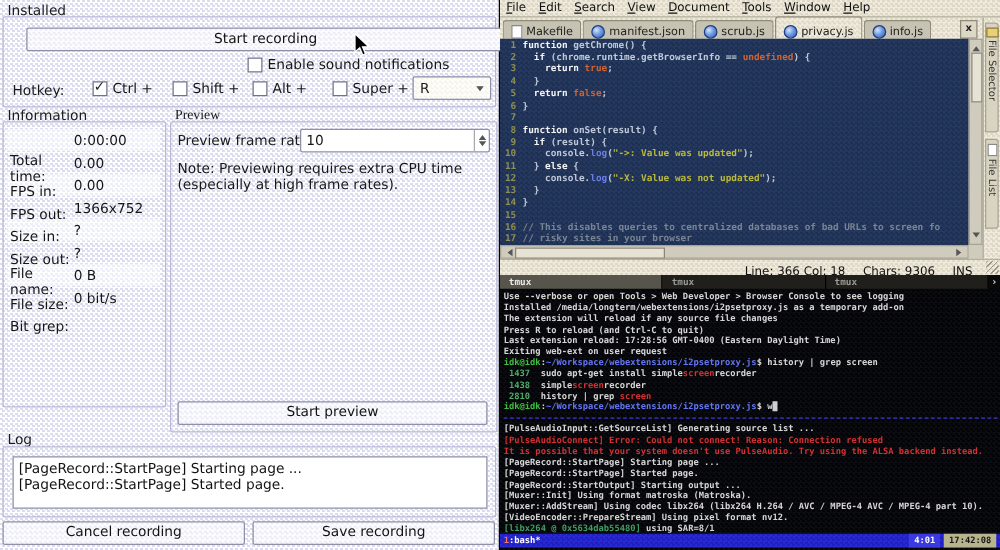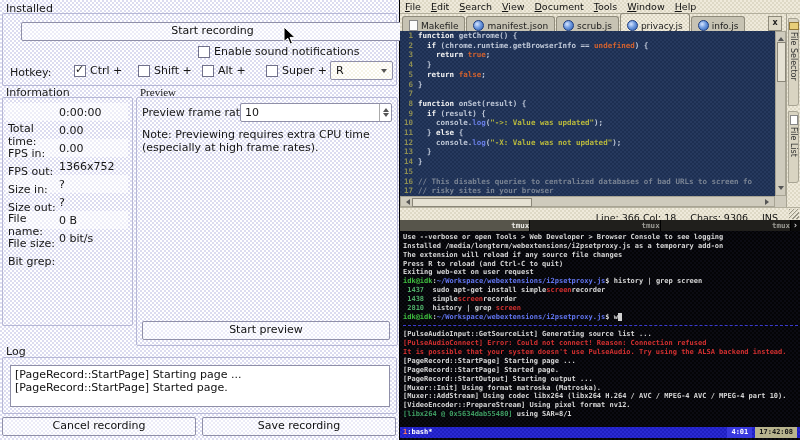--- a/index.html
+++ b/index.html
@@ -84,21 +84,21 @@
     display:flex;justify-content:flex-end;align-items:center;gap:14px;font-size:9.5px;color:#111;
     padding-right:22px;box-sizing:border-box;}
   #grip{position:absolute;right:1px;top:209px;width:10px;height:10px;
     background:repeating-linear-gradient(135deg,#9a9686 0 1px,transparent 1px 3px);}
 
   
   #terminal{position:absolute;left:400px;top:220px;width:400px;height:220px;
     background:repeating-conic-gradient(#040406 0% 25%,#0b0b12 0% 50%) 0 0/4px 4px;}
   #term-tabs{position:absolute;left:0;top:0;width:100%;height:11px;display:flex;background:#0a0a0a;}
   .term-tab{flex:1;font:bold 7.5px/11px "DejaVu Sans Mono",monospace;padding-left:7px;
-    color:#9a9a94;background:#201f1c;border-right:1px solid #000;box-sizing:border-box;text-align:right;}
+    color:#9a9a94;background:#201f1c;border-right:1px solid #000;box-sizing:border-box;}
   .term-tab.active{background:#57554b;color:#e9e9e4;}
   #term-more{width:9px;flex:none;color:#ddd;font:bold 8px/11px "DejaVu Sans Mono",monospace;text-align:center;}
   #term-body{position:absolute;left:0;top:11px;right:0;bottom:13px;padding:2px 0 0 3px;overflow:hidden;}
   .term-line{white-space:pre;font:bold 7px/8.85px "DejaVu Sans Mono",monospace;color:#d6d6d6;}
   .t-w{color:#d6d6d6;} .t-g{color:#3fbf3f;} .t-b{color:#6276f2;} .t-r{color:#d43030;}
   .t-n{color:#4fae68;} .t-m{color:#d43030;} .t-lg{color:#3f9e63;}
   .t-cur{background:#d0d0d0;color:#111;}
   #pane-sep{height:9px;position:relative;}
   #pane-sep::after{content:"";position:absolute;left:0;right:2px;top:4px;border-top:1px dashed #3b3bd0;}
   #tmux-bar{position:absolute;left:0;bottom:2px;width:100%;height:11px;
@@ -303,20 +303,21 @@
       <div class="term-tab">tmux</div>
       <div class="term-tab">tmux</div>
       <div id="term-more">›</div>
     </div>
   <div id="term-body">
     <div id="term-top">
         <div class="term-line"><span class="t-w">Use --verbose or open Tools &gt; Web Developer &gt; Browser Console to see logging</span></div>
         <div class="term-line"><span class="t-w">Installed /media/longterm/webextensions/i2psetproxy.js as a temporary add-on</span></div>
         <div class="term-line"><span class="t-w">The extension will reload if any source file changes</span></div>
         <div class="term-line"><span class="t-w">Press R to reload (and Ctrl-C to quit)</span></div>
+        <div class="term-line"><span class="t-w">Last extension reload: 17:28:56 GMT-0400 (Eastern Daylight Time)</span></div>
         <div class="term-line"><span class="t-w">Exiting web-ext on user request</span></div>
         <div class="term-line"><span class="t-g">idk@idk</span><span class="t-w">:</span><span class="t-b">~/Workspace/webextensions/i2psetproxy.js</span><span class="t-w">$ history | grep screen</span></div>
         <div class="term-line"><span class="t-n"> 1437</span><span class="t-w">  sudo apt-get install simple</span><span class="t-m">screen</span><span class="t-w">recorder</span></div>
         <div class="term-line"><span class="t-n"> 1438</span><span class="t-w">  simple</span><span class="t-m">screen</span><span class="t-w">recorder</span></div>
         <div class="term-line"><span class="t-n"> 2810</span><span class="t-w">  history | grep </span><span class="t-m">screen</span></div>
         <div class="term-line"><span class="t-g">idk@idk</span><span class="t-w">:</span><span class="t-b">~/Workspace/webextensions/i2psetproxy.js</span><span class="t-w">$ w</span><span class="t-cur"> </span></div>
       </div>
     <div id="pane-sep"></div>
     <div id="term-bottom">
         <div class="term-line"><span class="t-w">[PulseAudioInput::GetSourceList] Generating source list ...</span></div>

